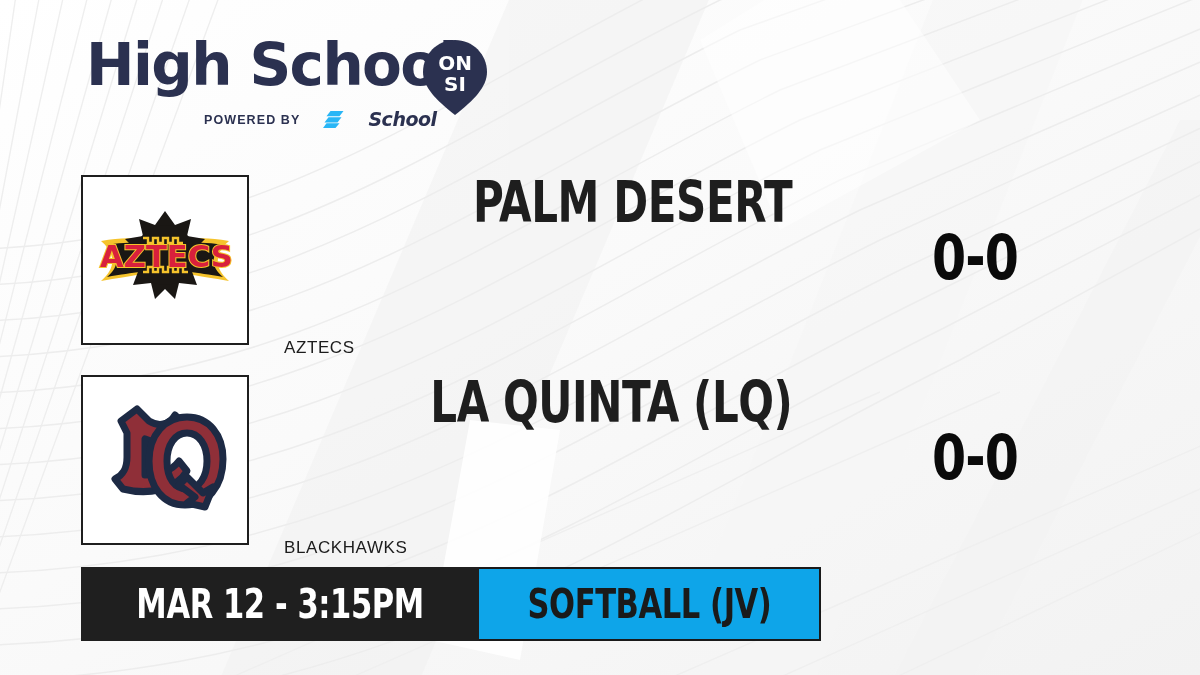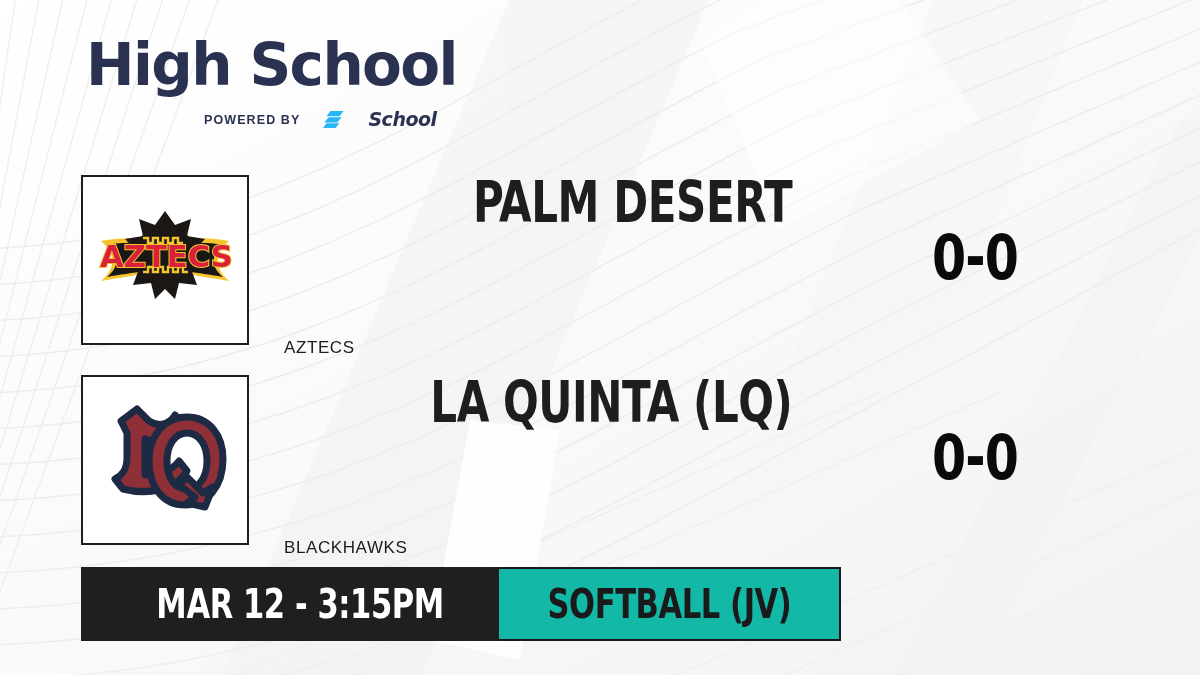--- a/index.html
+++ b/index.html
@@ -87,24 +87,24 @@
     transform-origin:center top;
   }
 
   
   #banner{
     position:absolute;left:81px;top:567px;height:74px;
     display:flex;align-items:stretch;
   }
   #banner-date{
     width:398px;background:#1f1f1f;color:#ffffff;
-    display:flex;align-items:center;justify-content:center;padding-left:20px;
+    display:flex;align-items:center;justify-content:center;
   }
   #banner-sport{
-    width:342px;background:#14b8a6;color:#1a1a1a;
+    width:342px;background:#0ea5e9;color:#1a1a1a;
     border:2px solid #1a1a1a;border-left:none;box-sizing:border-box;
     display:flex;align-items:center;justify-content:center;
   }
   .banner-text{
     font-family:"DejaVu Sans Condensed","DejaVu Sans", sans-serif;
     font-weight:700;font-size:40px;line-height:40px;letter-spacing:-0.5px;
     white-space:nowrap;
     transform:scaleX(0.85);
   }
 </style>
@@ -175,20 +175,27 @@
       <polygon points="700,40 860,-60 980,120 780,230" fill="#ffffff" opacity="0.5"></polygon>
     </g>
   </svg>
 </div>
 
 <div id="card">
 
   <div id="brand">
     <div id="brand-title">High School</div>
 
+    <div id="brand-pin">
+      <svg viewBox="0 0 66 78" xmlns="http://www.w3.org/2000/svg">
+        <path d="M33 2 C15.3 2 1 16.3 1 34 C1 49 14 62 33 77 C52 62 65 49 65 34 C65 16.3 50.7 2 33 2 Z" fill="#2b3150"></path>
+        <text x="33" y="32" text-anchor="middle" font-family="DejaVu Sans, sans-serif" font-size="20" font-weight="700" fill="#ffffff">ON</text>
+        <text x="33" y="53" text-anchor="middle" font-family="DejaVu Sans, sans-serif" font-size="20" font-weight="700" fill="#ffffff">SI</text>
+      </svg>
+    </div>
 
     <div id="brand-sub">
       <span id="powered-by">POWERED BY</span>
       <svg id="sblive-mark" viewBox="0 0 22 17" xmlns="http://www.w3.org/2000/svg">
         <path d="M20.5 0 H7.5 L3.5 5.2 H16.5 L20.5 0 Z" fill="#29b6f6"></path>
         <path d="M18.5 6.2 H5.5 L1.5 11.4 H14.5 L18.5 6.2 Z" fill="#29b6f6"></path>
         <path d="M16.5 12.2 H3.5 L0 17 H12.5 L16.5 12.2 Z" fill="#29b6f6"></path>
       </svg>
       <span id="sblive-word">School</span>
     </div>

